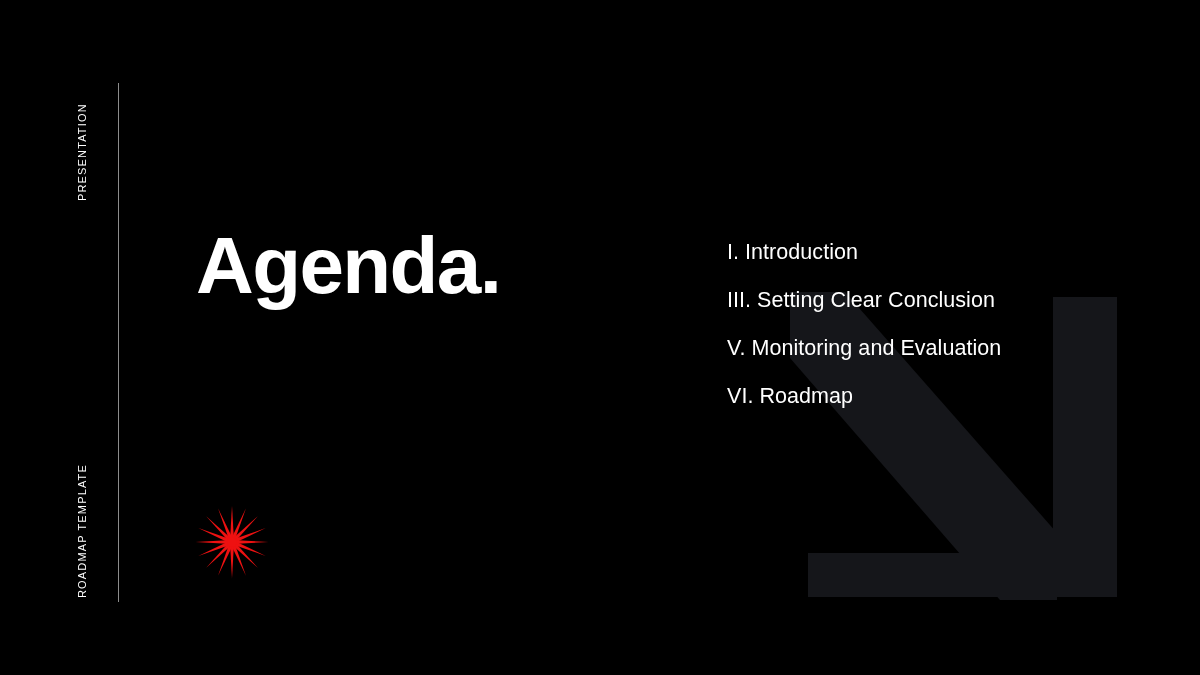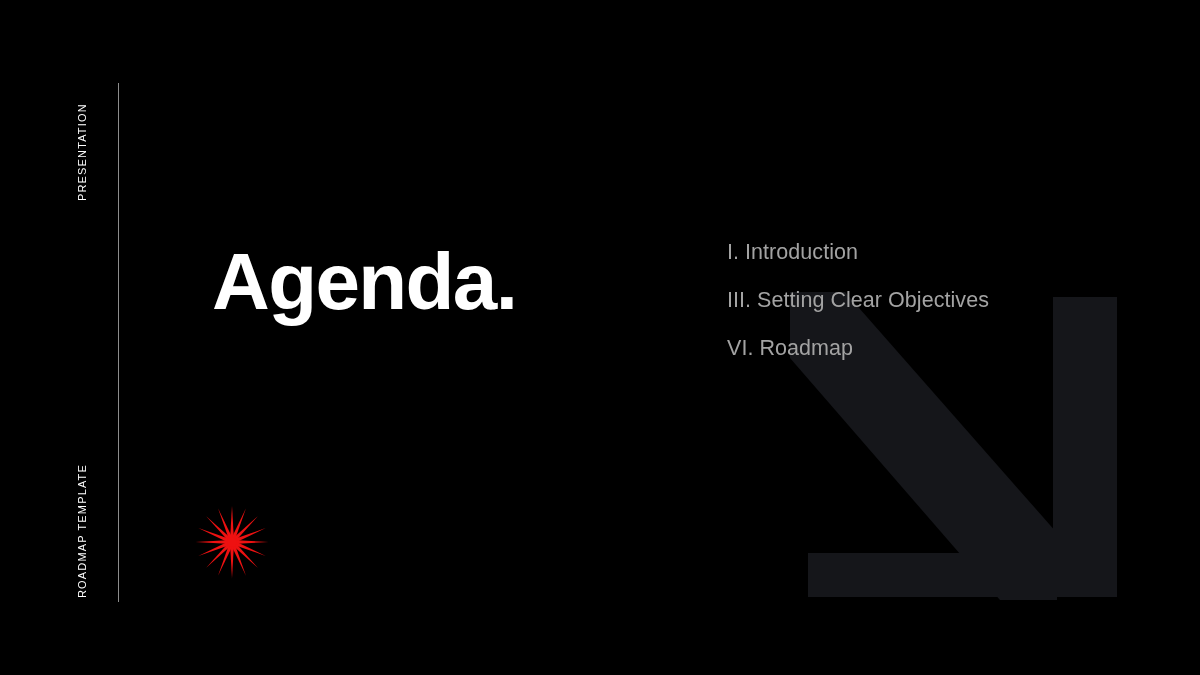--- a/index.html
+++ b/index.html
@@ -69,40 +69,40 @@
   }
 
   
   .title-block {
     position: absolute;
     left: 196px;
     top: 226px;
     z-index: 3;
   }
   .slide-title {
-    margin: 16px;
+    margin: 0;
     color: #ffffff;
     font-size: 80px;
     line-height: 1.0;
     font-weight: 700;
     letter-spacing: -1.6px;
   }
 
   
   .agenda-list {
     position: absolute;
     left: 727px;
     top: 238px;
     z-index: 3;
     margin: 0;
     padding: 0;
     list-style: none;
   }
   .agenda-item {
-    color: #a3a3a3;
+    color: #ffffff;
     font-size: 21.5px;
     font-weight: 400;
     letter-spacing: 0.05px;
     height: 48px;
     line-height: 28px;
     white-space: nowrap;
   }
 
   
   .starburst {
@@ -133,21 +133,22 @@
     <div class="rail-label rail-label-top">PRESENTATION</div>
     <div class="rail-label rail-label-bottom">ROADMAP TEMPLATE</div>
   </div>
 
   <div class="title-block">
     <h1 class="slide-title">Agenda.</h1>
   </div>
 
   <ul class="agenda-list">
     <li class="agenda-item">I. Introduction</li>
-    <li class="agenda-item">III. Setting Clear Objectives</li>
+    <li class="agenda-item">III. Setting Clear Conclusion</li>
+    <li class="agenda-item">V. Monitoring and Evaluation</li>
     <li class="agenda-item">VI. Roadmap</li>
   </ul>
 
   <svg class="starburst" viewBox="0 0 100 100" width="76" height="76" aria-hidden="true">
     <g id="starburst-spokes" fill="#ee1111">
         <polygon points="50.00,2.00 52.60,48.00 47.40,48.00" fill="#ee1111"></polygon>
         <polygon points="68.37,5.65 53.17,49.15 48.36,47.16" fill="#ee1111"></polygon>
         <polygon points="83.94,16.06 53.25,50.42 49.58,46.75" fill="#ee1111"></polygon>
         <polygon points="94.35,31.63 52.84,51.64 50.85,46.83" fill="#ee1111"></polygon>
         <polygon points="98.00,50.00 52.00,52.60 52.00,47.40" fill="#ee1111"></polygon>

